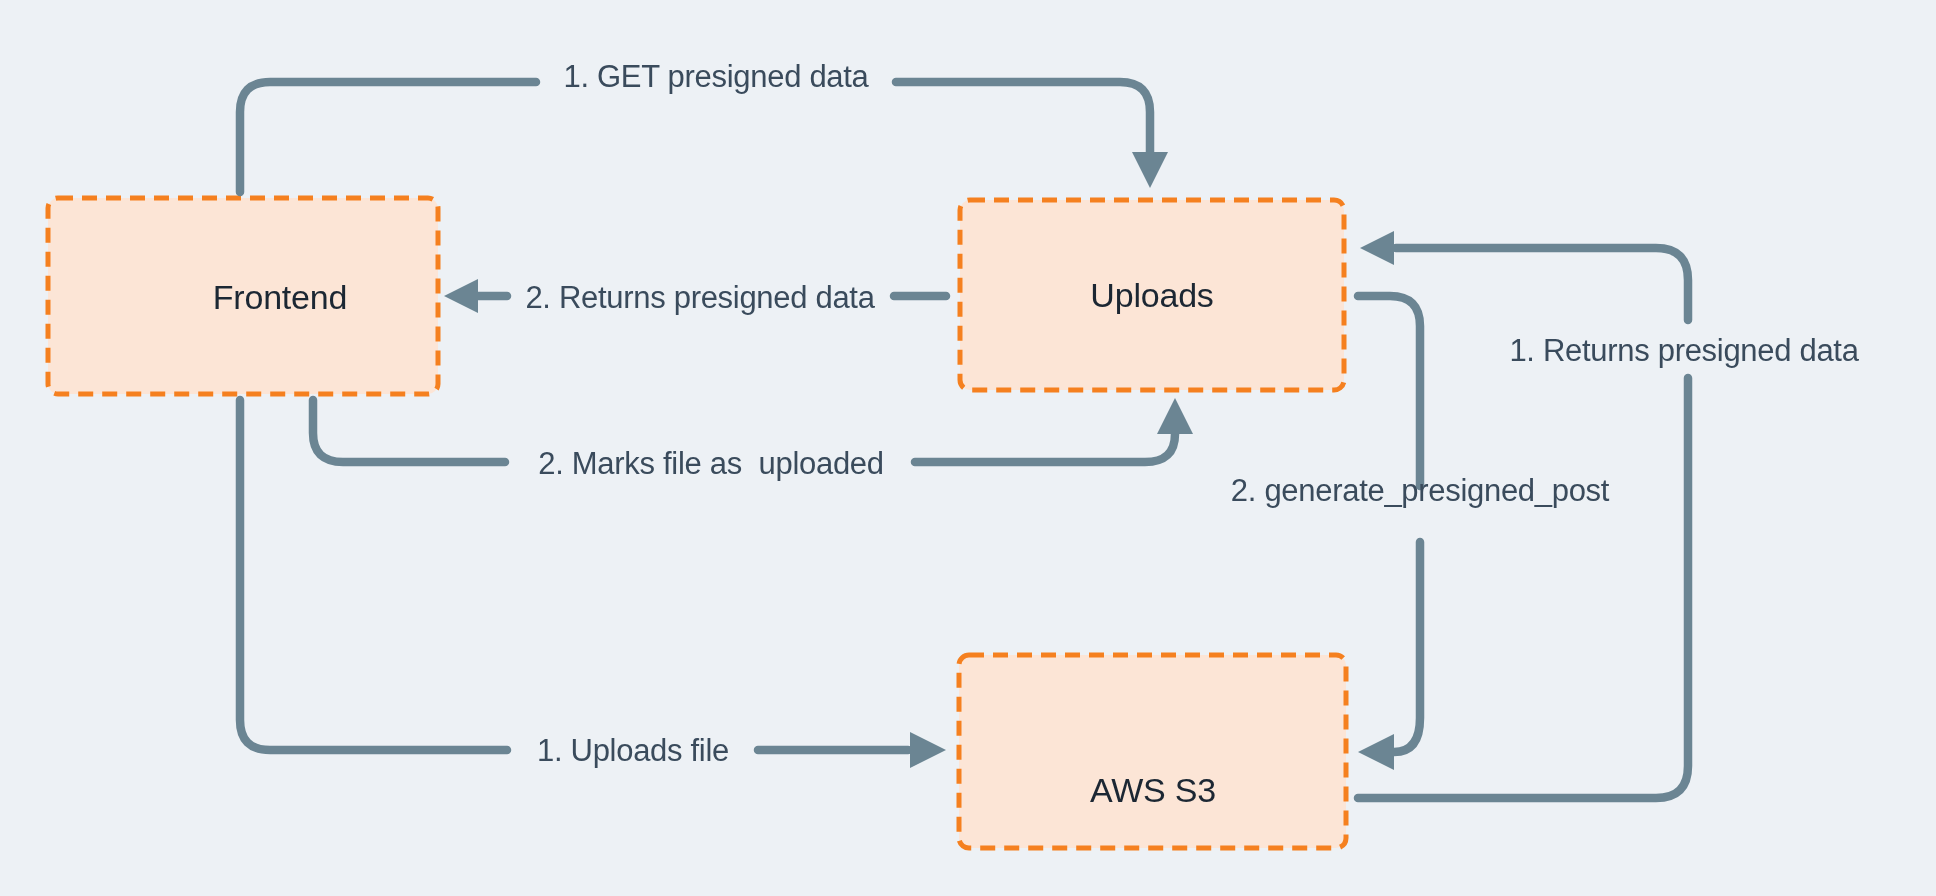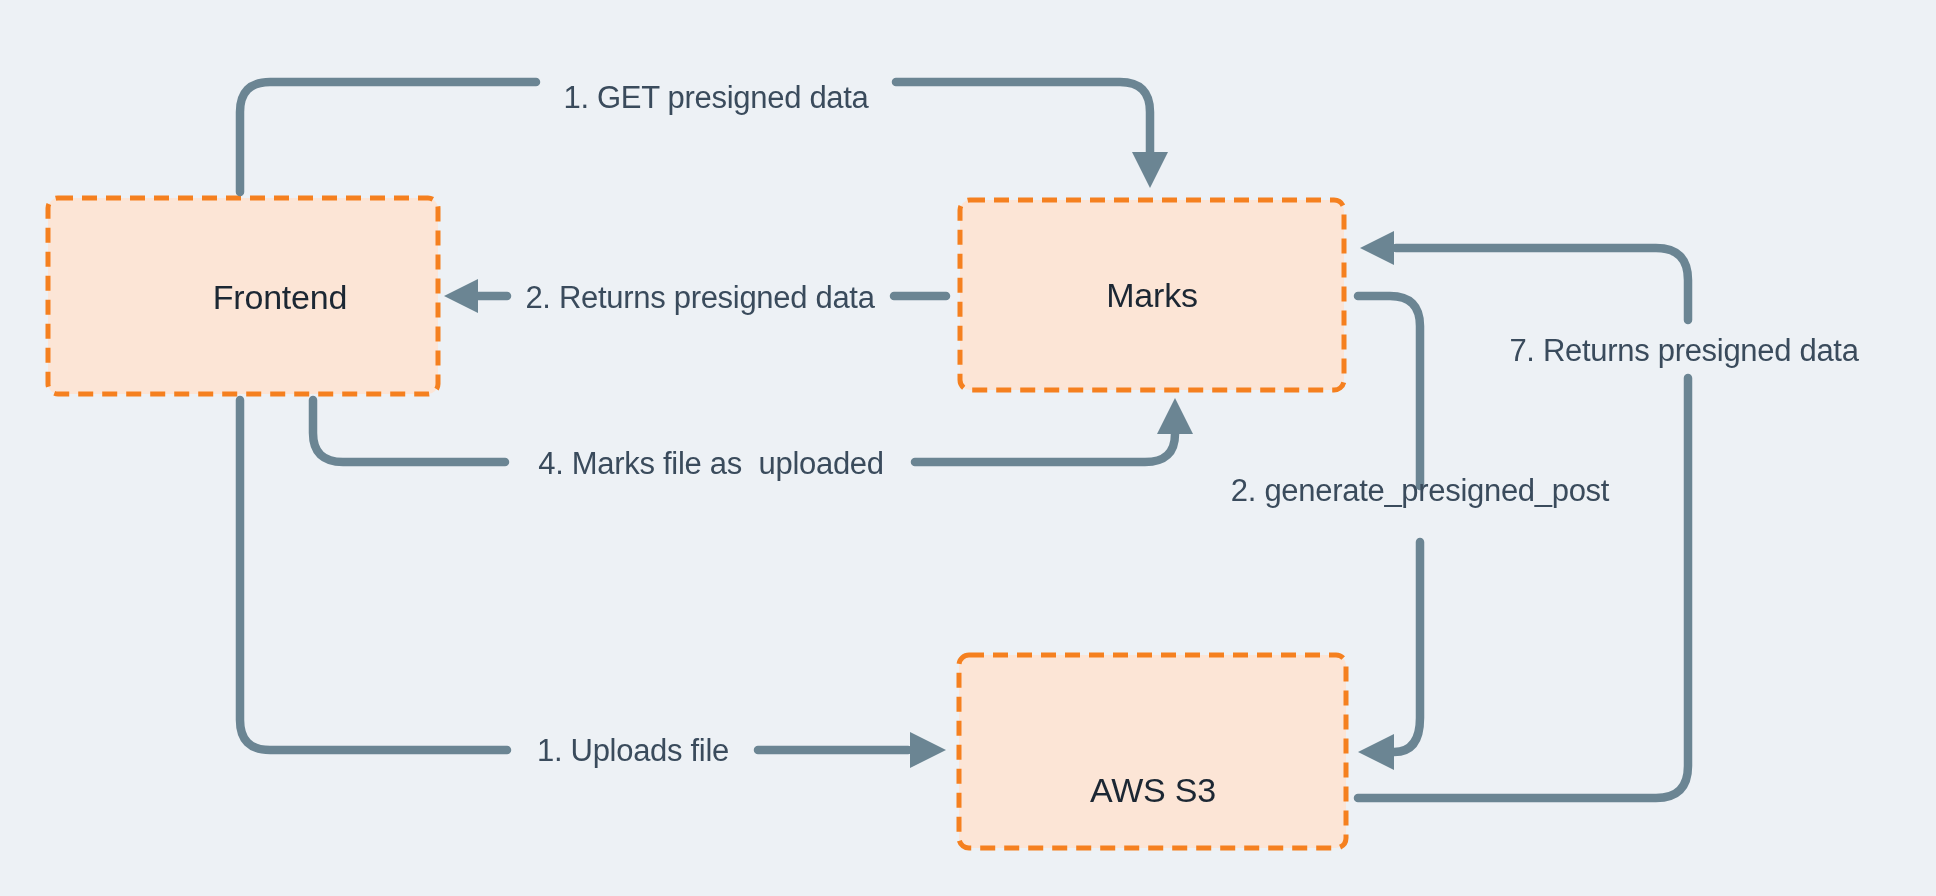--- a/index.html
+++ b/index.html
@@ -90,23 +90,23 @@
     <path class="flow" d="M 1358 798 L 1656 798 Q 1688 798 1688 766 L 1688 378"></path>
     <path class="flow" d="M 1688 320 L 1688 280 Q 1688 248 1656 248 L 1396 248"></path>
     <polygon class="head" points="1360,248 1394,231 1394,265"></polygon>
 
     <path class="flow" d="M 240 400 L 240 720 Q 240 750 270 750 L 507 750"></path>
     <path class="flow" d="M 758 750 L 908 750"></path>
     <polygon class="head" points="946,750 910,732 910,768"></polygon>
   </svg>
 
   <div class="label node-label" style="left:243px; top:297px;margin-left:37px;">Frontend</div>
-  <div class="label node-label" style="left:1152px; top:295px;">Marks</div>
+  <div class="label node-label" style="left:1152px; top:295px;">Uploads</div>
   <div class="label node-label" style="left:1153px; top:752px;margin-top:38px;">AWS S3</div>
 
-  <div class="label arrow-label" style="left:716px; top:97px;">1. GET presigned data</div>
+  <div class="label arrow-label" style="left:716px; top:76px;">1. GET presigned data</div>
   <div class="label arrow-label" style="left:1420px; top:490px;">2. generate_presigned_post</div>
-  <div class="label arrow-label" style="left:1684px; top:350px;">7. Returns presigned data</div>
+  <div class="label arrow-label" style="left:1684px; top:350px;">1. Returns presigned data</div>
   <div class="label arrow-label" style="left:700px; top:297px;">2. Returns presigned data</div>
   <div class="label arrow-label" style="left:633px; top:750px;">1. Uploads file</div>
-  <div class="label arrow-label" style="left:711px; top:463px;">4. Marks file as  uploaded</div>
+  <div class="label arrow-label" style="left:711px; top:463px;">2. Marks file as  uploaded</div>
 
 </div>
 
 </body></html>

